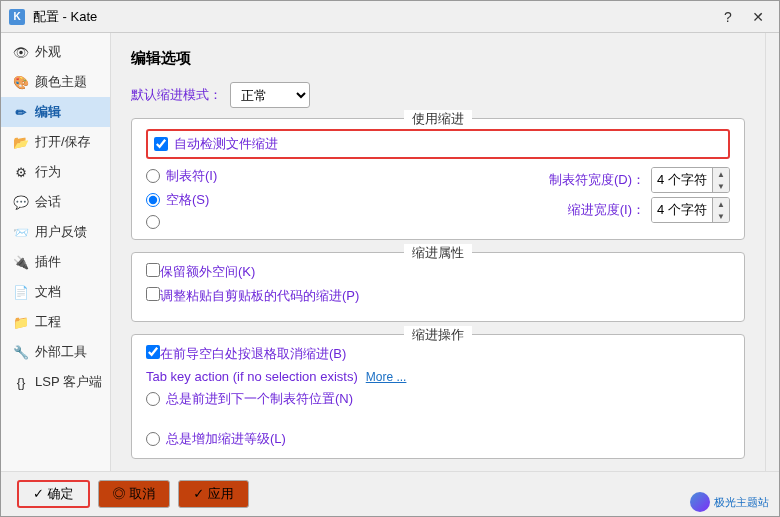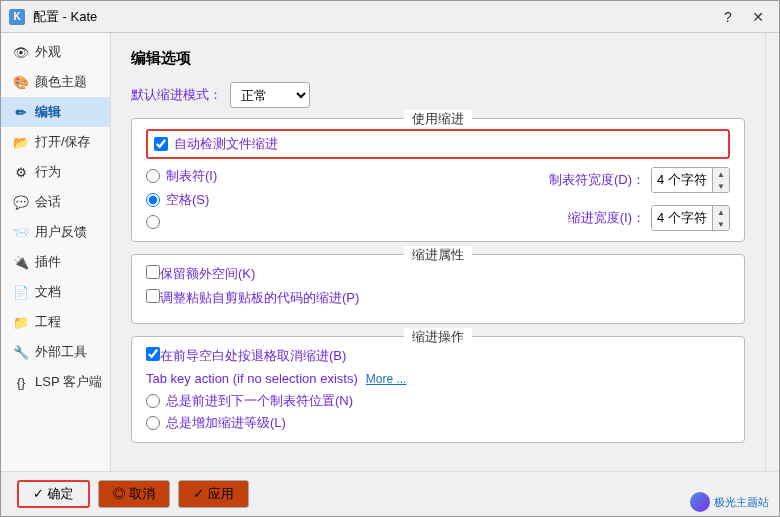--- a/index.html
+++ b/index.html
@@ -251,21 +251,21 @@
       align-items: flex-start;
     }
 
     .left-col {
       flex: 1;
     }
 
     .right-col {
       display: flex;
       flex-direction: column;
-      gap: 12px;
+      gap: 4px;
       min-width: 180px;
     }
 
     .link-text {
       color: #1a6fc4;
       text-decoration: underline;
       cursor: pointer;
       font-size: 12px;
     }
 
@@ -473,21 +473,21 @@
       <div class="group-box">
         <span class="group-box-title">缩进操作</span>
         <div class="checkbox-row">
           <input type="checkbox" checked="" style="">
           <span class="label">在前导空白处按退格取消缩进(B)</span>
         </div>
         <div class="row" style="margin-bottom:6px;">
           <span class="label">Tab key action (if no selection exists)</span>
           <span class="link-text">More ...</span>
         </div>
-        <div class="radio-row" style="margin-bottom:4px;">
+        <div class="radio-row" style="margin-bottom:22px;">
           <input type="radio" name="tab-action" style="">
           <span class="label">总是前进到下一个制表符位置(N)</span>
         </div>
         <div class="radio-row">
           <input type="radio" name="tab-action" style="">
           <span class="label">总是增加缩进等级(L)</span>
         </div>
       </div>
     </div>
 

